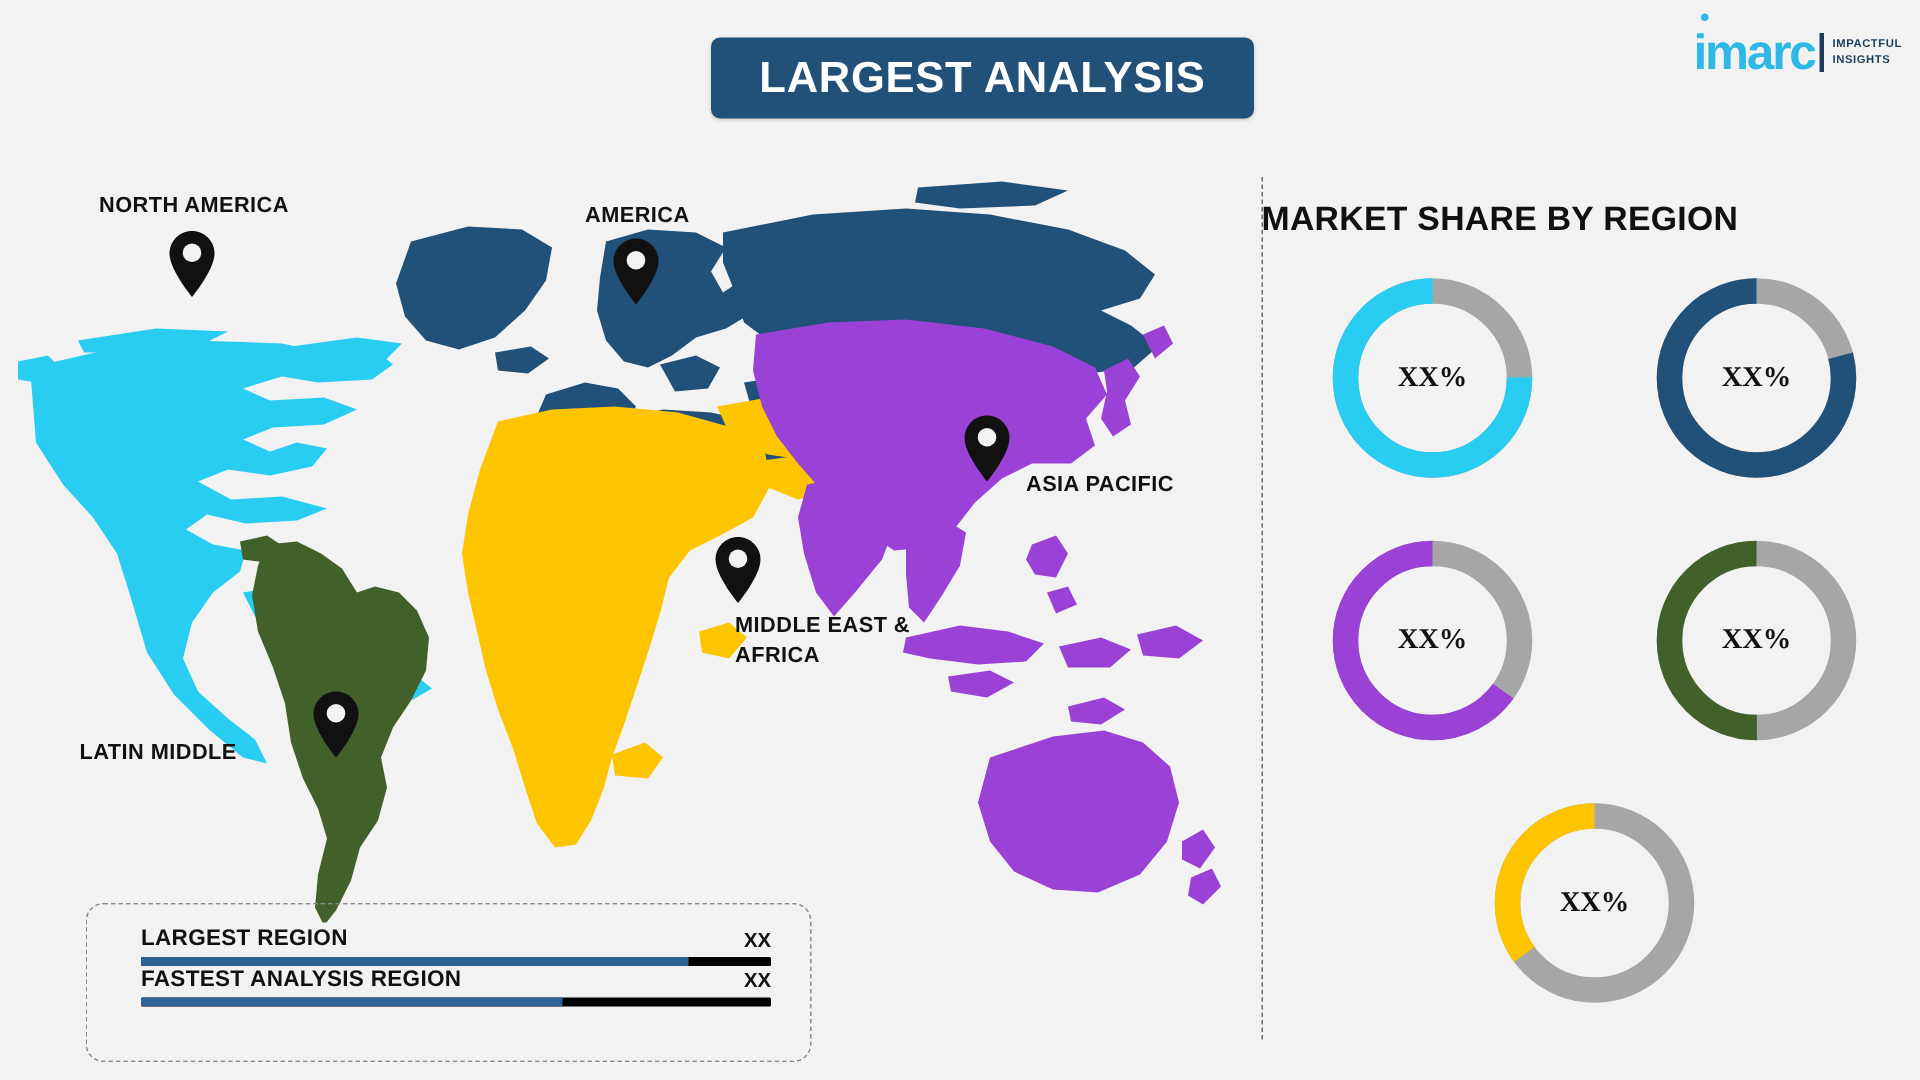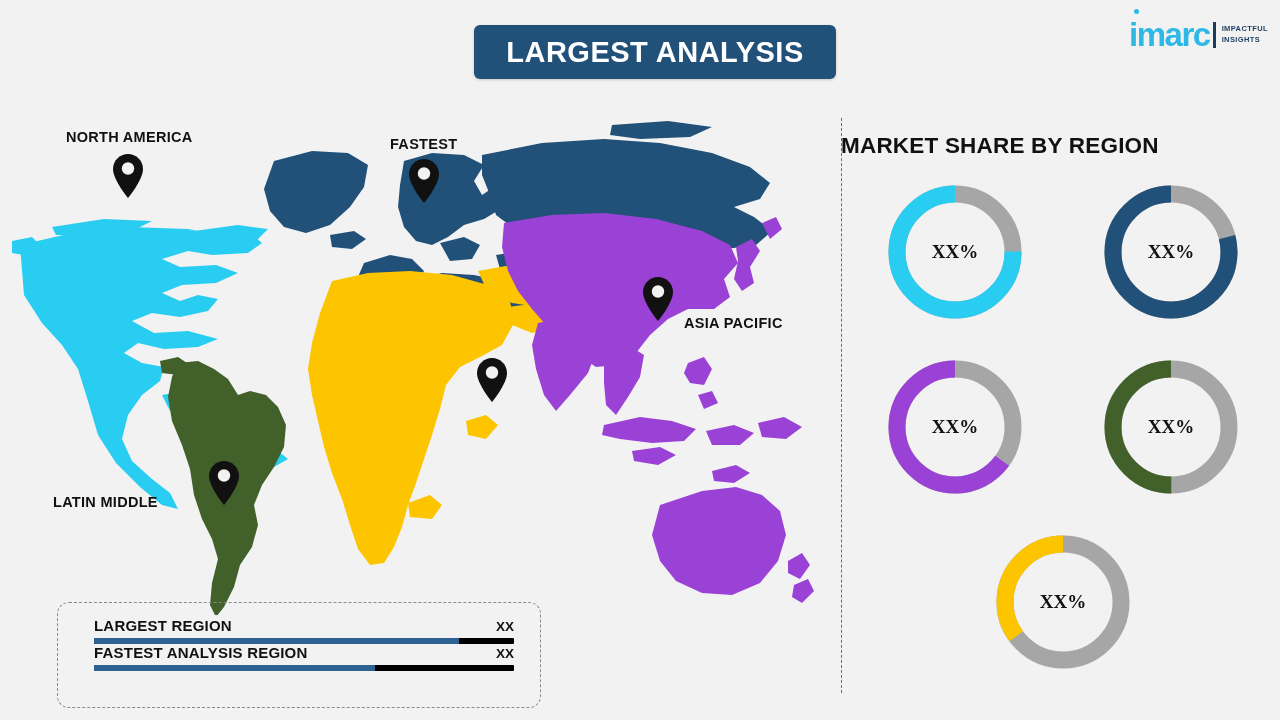--- a/index.html
+++ b/index.html
@@ -278,32 +278,34 @@
         <path d="M782 490 L796 484 L802 496 L790 508 L780 502 Z"></path>
       </g>
     </svg>
 
     <div class="region-label" style="left:54px; top:33px;">NORTH AMERICA</div>
     <svg class="map-pin" style="left:100px; top:58px;" width="32" height="46" viewBox="0 0 32 46">
       <path d="M16 1 C7.7 1 1 7.7 1 16 C1 27 16 45 16 45 C16 45 31 27 31 16 C31 7.7 24.3 1 16 1 Z" fill="#111111"></path>
       <circle cx="16" cy="15.5" r="6.2" fill="#f2f2f2"></circle>
     </svg>
 
-    <div class="region-label" style="left:378px; top:40px;">FASTEST</div>
+    <div class="region-label" style="left:378px; top:40px;">AMERICA</div>
     <svg class="map-pin" style="left:396px; top:63px;" width="32" height="46" viewBox="0 0 32 46">
       <path d="M16 1 C7.7 1 1 7.7 1 16 C1 27 16 45 16 45 C16 45 31 27 31 16 C31 7.7 24.3 1 16 1 Z" fill="#111111"></path>
       <circle cx="16" cy="15.5" r="6.2" fill="#f2f2f2"></circle>
     </svg>
 
     <div class="region-label" style="left:672px; top:219px;">ASIA PACIFIC</div>
     <svg class="map-pin" style="left:630px; top:181px;" width="32" height="46" viewBox="0 0 32 46">
       <path d="M16 1 C7.7 1 1 7.7 1 16 C1 27 16 45 16 45 C16 45 31 27 31 16 C31 7.7 24.3 1 16 1 Z" fill="#111111"></path>
       <circle cx="16" cy="15.5" r="6.2" fill="#f2f2f2"></circle>
     </svg>
 
+    <div class="region-label" style="left:478px; top:313px;">MIDDLE EAST &amp;
+AFRICA</div>
     <svg class="map-pin" style="left:464px; top:262px;" width="32" height="46" viewBox="0 0 32 46">
       <path d="M16 1 C7.7 1 1 7.7 1 16 C1 27 16 45 16 45 C16 45 31 27 31 16 C31 7.7 24.3 1 16 1 Z" fill="#111111"></path>
       <circle cx="16" cy="15.5" r="6.2" fill="#f2f2f2"></circle>
     </svg>
 
     <div class="region-label" style="left:41px; top:398px;">LATIN MIDDLE</div>
     <svg class="map-pin" style="left:196px; top:365px;" width="32" height="46" viewBox="0 0 32 46">
       <path d="M16 1 C7.7 1 1 7.7 1 16 C1 27 16 45 16 45 C16 45 31 27 31 16 C31 7.7 24.3 1 16 1 Z" fill="#111111"></path>
       <circle cx="16" cy="15.5" r="6.2" fill="#f2f2f2"></circle>
     </svg>

